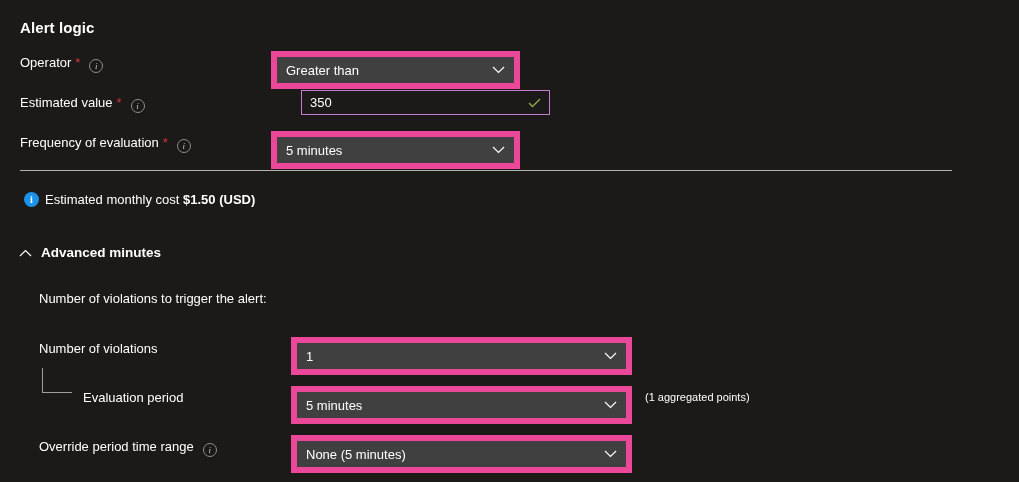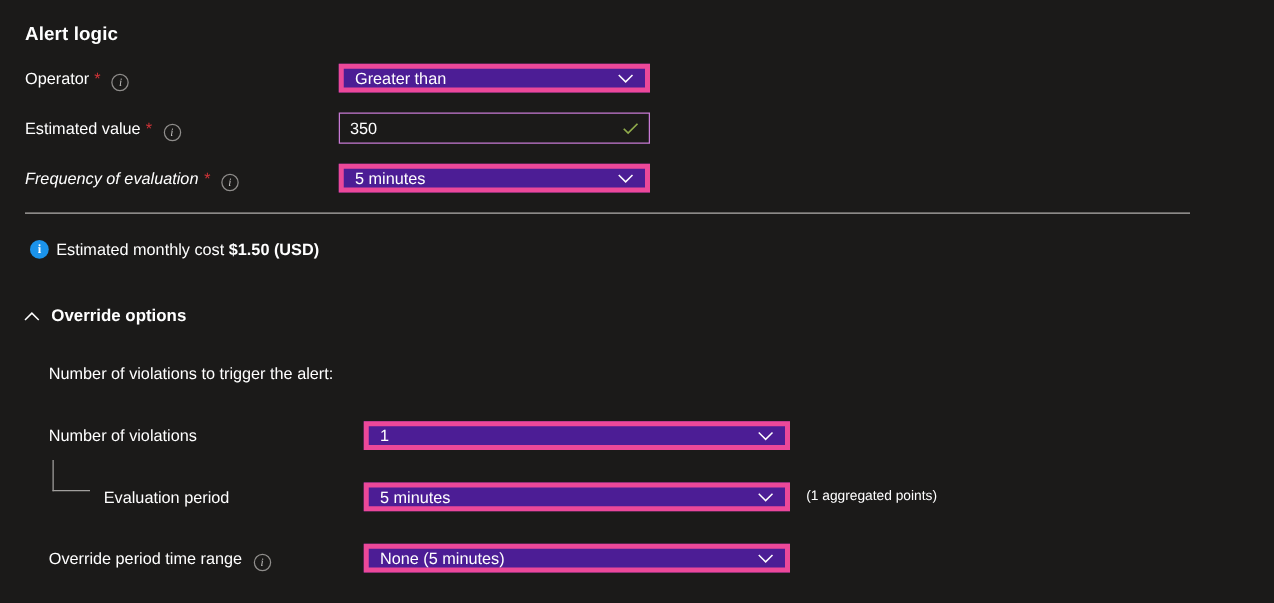--- a/index.html
+++ b/index.html
@@ -17,32 +17,33 @@
   .info-icon {
     display:inline-block; width:14px; height:14px; box-sizing:border-box;
     border:1px solid #8f8d8b; border-radius:50%;
     font-size:9px; line-height:12px; text-align:center; color:#c8c6c4;
     vertical-align:-2px; margin-left:9px;
     font-family:"Liberation Serif", serif; font-style:italic;
     cursor:default;
   }
   .info-icon::before { content:"i"; }
   .dropdown {
-    position:absolute; height:23px; box-sizing:border-box;
-    background:#4c1d95; border:4px solid #ec4899;
+    position:absolute; height:38px; box-sizing:border-box;
+    background:#404040; border:6px solid #ec4899;
     display:flex; align-items:center; justify-content:space-between;
     padding:0 9px; font-size:13px; cursor:pointer;
   }
   .dropdown .value { white-space:nowrap; }
   .chevron { flex:0 0 auto; margin-left:8px; }
   .text-input {
     position:absolute; height:25px; box-sizing:border-box;
     background:#1b1a19; border:1.5px solid #c77ad4;
     display:flex; align-items:center; justify-content:space-between;
     padding:0 8px;
+    margin-left:30px;
   }
   .text-input input {
     background:transparent; border:none; outline:none; color:#ffffff;
     font-size:13px; font-family:"Liberation Sans", sans-serif;
     width:200px; padding:0;
   }
   .divider { height:1px; background:#b3b0ad; }
   .cost-badge {
     width:15px; height:15px; border-radius:50%; background:#1b93eb;
     color:#ffffff; font-size:10px; font-weight:700; line-height:15px;
@@ -80,21 +81,21 @@
   <div class="abs label" style="left:20px; top:91px;">
     <span>Estimated value</span><span class="req">*</span><span class="info-icon"></span>
   </div>
   <div class="text-input" style="left:271px; top:90px; width:249px;">
     <input type="text" value="350" style="">
     <svg width="13" height="10" viewBox="0 0 13 10">
       <polyline points="1,5 4.5,8.5 12,1" fill="none" stroke="#8faa4b" stroke-width="1.4"></polyline>
     </svg>
   </div>
 
-  <div class="abs label" style="left:20px; top:131px;font-style:italic;">
+  <div class="abs label" style="left:20px; top:131px;">
     <span>Frequency of evaluation</span><span class="req">*</span><span class="info-icon"></span>
   </div>
   <div class="dropdown" style="left:271px; top:131px; width:249px;">
     <span class="value">5 minutes</span>
     <svg class="chevron" width="13" height="8" viewBox="0 0 13 8">
       <polyline points="1,1 6.5,6.5 12,1" fill="none" stroke="#ffffff" stroke-width="1.2"></polyline>
     </svg>
   </div>
 
   <div class="abs divider" style="left:20px; top:170px; width:932px;"></div>
@@ -102,21 +103,21 @@
   <div class="abs cost-badge" style="left:24px; top:192px;"></div>
   <div class="abs cost-text" style="left:45px; top:192px;">
     <span>Estimated monthly cost</span>
     <b>$1.50 (USD)</b>
   </div>
 
   <div class="abs collapsible" style="left:19px; top:245px;">
     <svg width="13" height="8" viewBox="0 0 13 8">
       <polyline points="1,7 6.5,1.5 12,7" fill="none" stroke="#ffffff" stroke-width="1.2"></polyline>
     </svg>
-    <span class="subsection-title">Override options</span>
+    <span class="subsection-title">Advanced minutes</span>
   </div>
 
   <div class="abs intro-text" style="left:39px; top:291px;">Number of violations to trigger the alert:</div>
 
   <div class="abs label" style="left:39px; top:337px;">Number of violations</div>
   <div class="dropdown" style="left:291px; top:337px; width:341px;">
     <span class="value">1</span>
     <svg class="chevron" width="13" height="8" viewBox="0 0 13 8">
       <polyline points="1,1 6.5,6.5 12,1" fill="none" stroke="#ffffff" stroke-width="1.2"></polyline>
     </svg>

